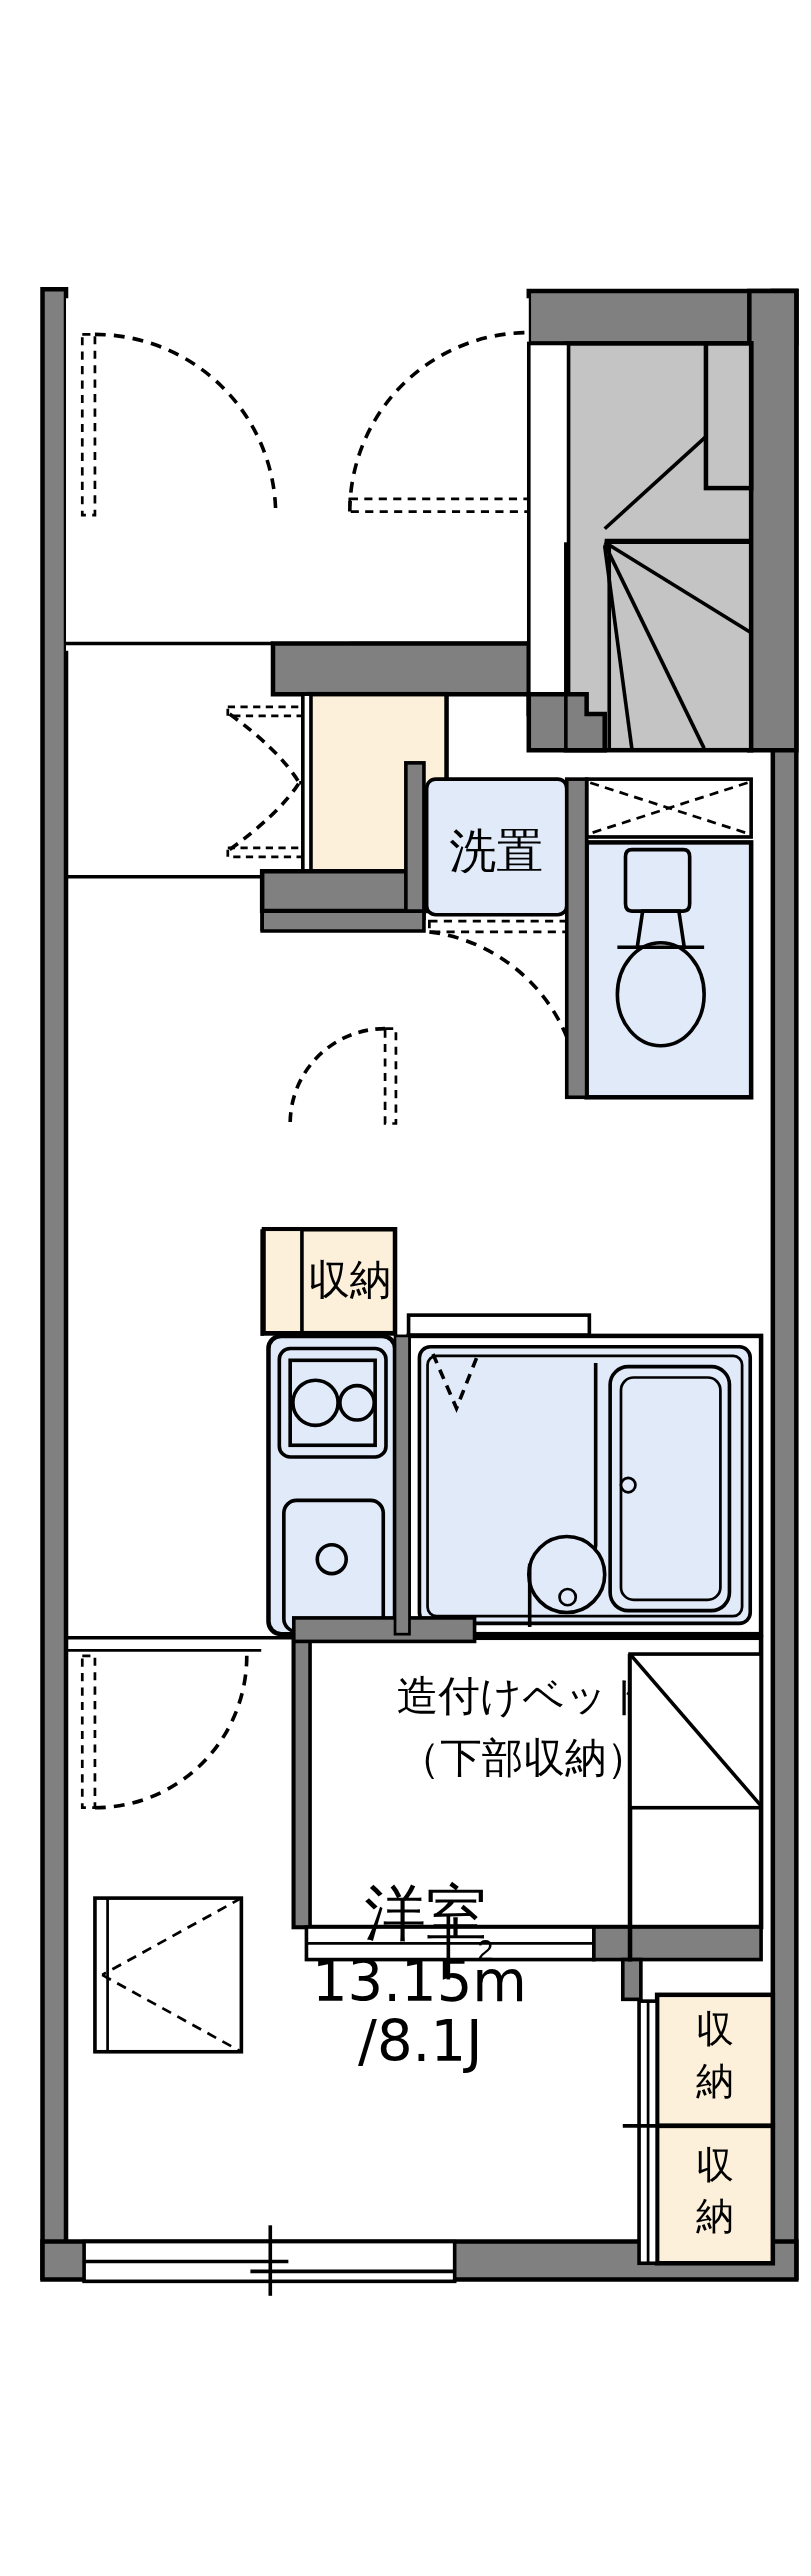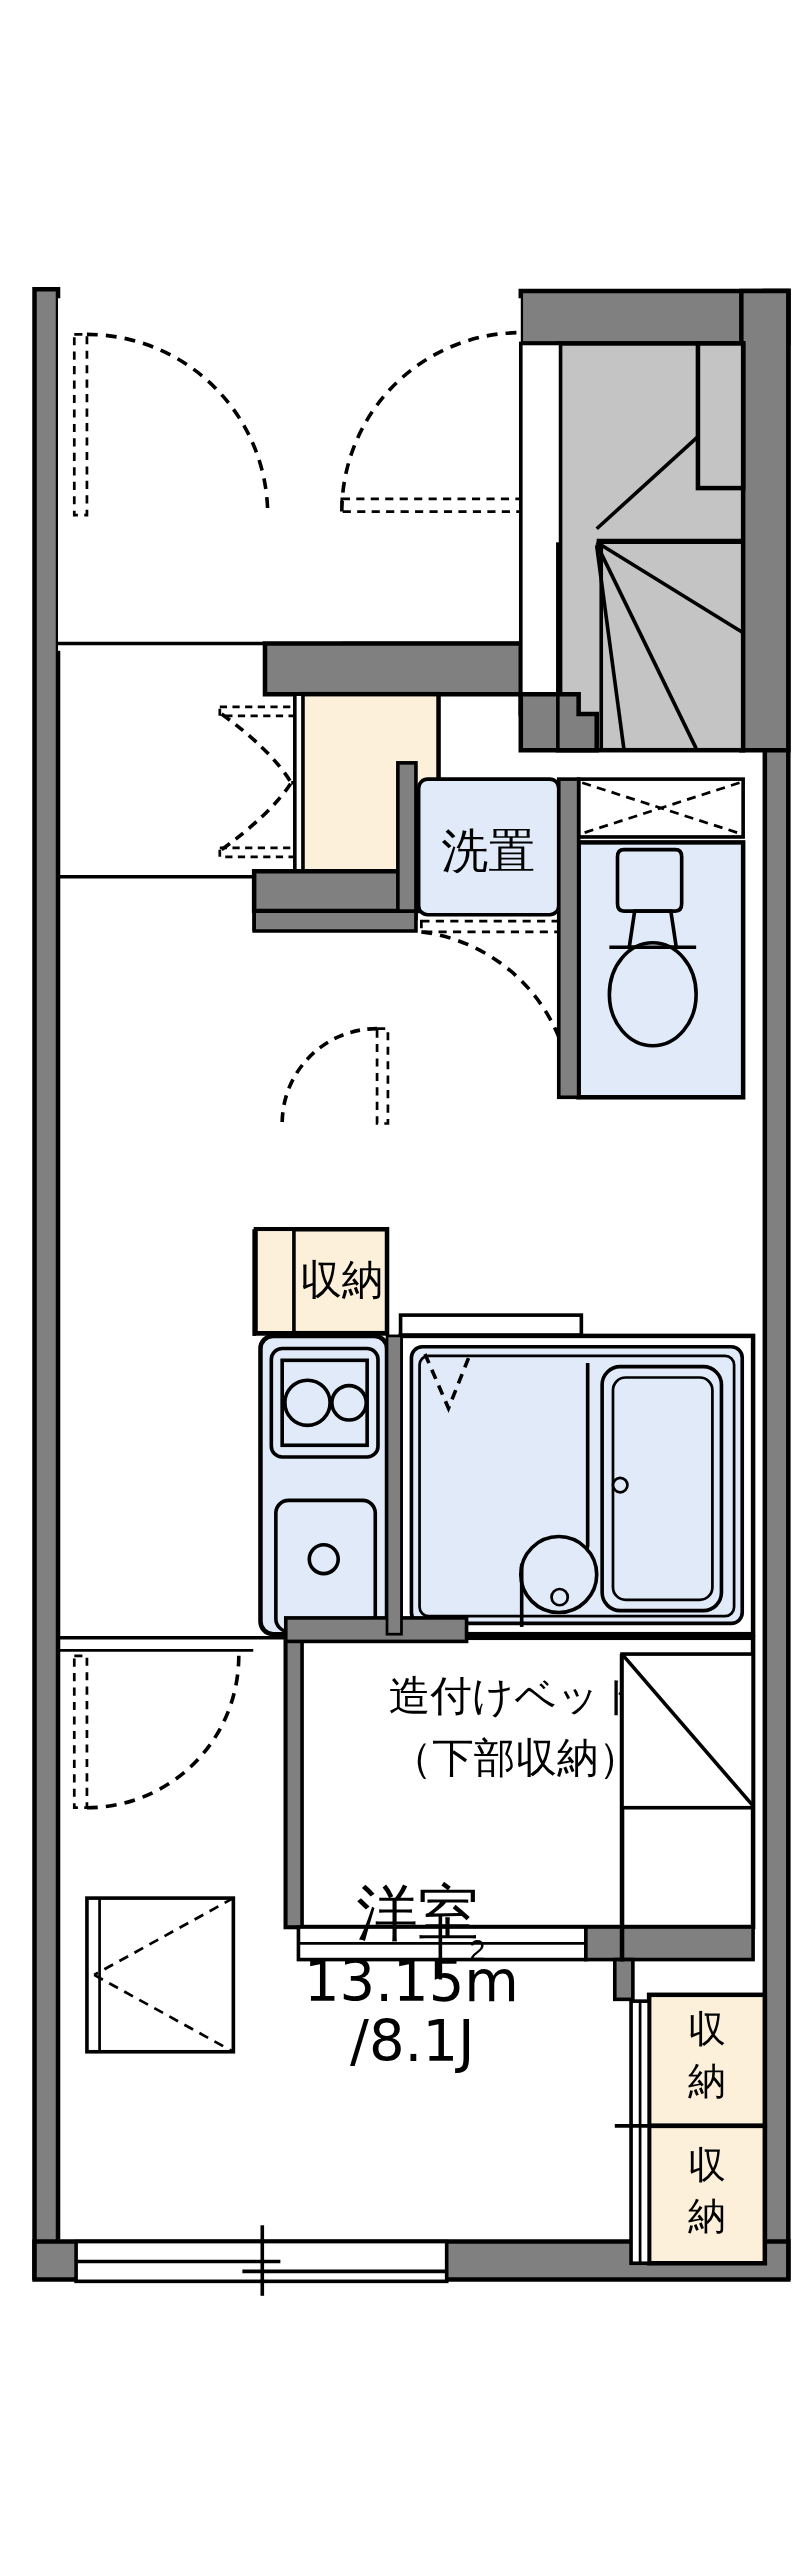--- a/index.html
+++ b/index.html
@@ -1,17 +1,17 @@
 <!DOCTYPE html>
 <html style="font-size:14.5px"><head>
 <meta charset="utf-8">
 <style>
   html,body{margin:0;padding:0;background:#ffffff;}
   body{width:812px;height:2576px;font-family:"Liberation Sans",sans-serif;overflow:hidden;}
-  #plan-root{position:relative;width:736px;height:2576px;background:#fff;}
+  #plan-root{position:relative;width:736px;height:2576px;background:#fff;padding-left:8px;}
   svg{display:block;}
   .lbl{font-family:"DejaVu Sans","Liberation Sans",sans-serif;fill:#000;text-anchor:middle;dominant-baseline:middle;}
 </style>
 </head>
 <body>
 
 <div id="plan-root">
 <svg width="812" height="2576" viewBox="0 0 898 2850" xmlns="http://www.w3.org/2000/svg">
 
   <rect x="0" y="0" width="898" height="2850" fill="#ffffff"></rect>

